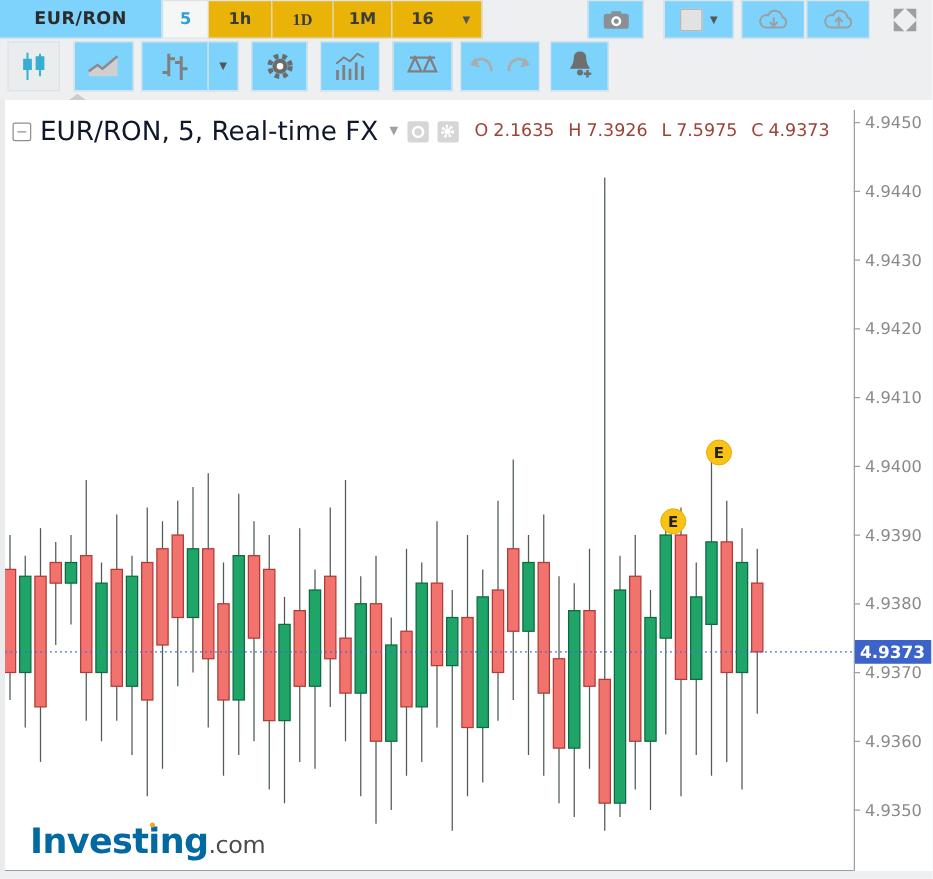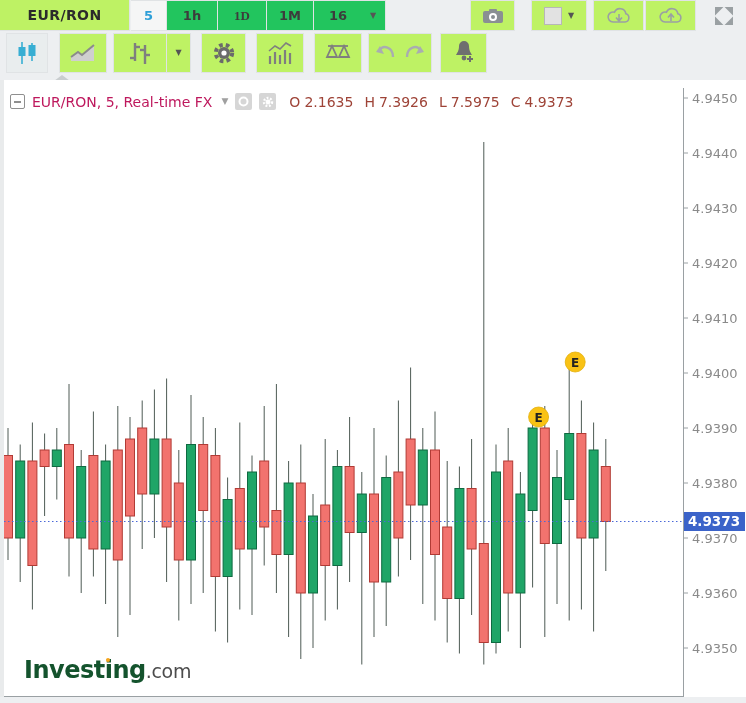--- a/index.html
+++ b/index.html
@@ -1,24 +1,24 @@
 <!DOCTYPE html>
 <html><head>
 <meta charset="utf-8">
 <style>
   * { margin:0; padding:0; box-sizing:border-box; }
   html,body { width:746px; height:703px; }
   body { font-family:"DejaVu Sans","Liberation Sans",sans-serif; background:#edeff1; position:relative; overflow:hidden; }
   .abs { position:absolute; }
 
   
-  .btn { background:#bef264; border:1px solid #e0e3e5; display:flex; align-items:center; justify-content:center; cursor:pointer; }
+  .btn { background:#7dd3fc; border:1px solid #e0e3e5; display:flex; align-items:center; justify-content:center; cursor:pointer; }
   #symbol-tab { left:0; top:0; width:130px; height:31px; font-weight:bold; font-size:14px; color:#2b2b2b; letter-spacing:.4px; border-left:none; border-top:none; }
   #tf-group { left:131px; top:0; height:31px; display:flex; }
-  .tf-btn { background:#22c55e; border:1px solid #e0e3e5; border-left:none; height:31px; display:flex; align-items:center; justify-content:center; font-size:13px; font-weight:bold; color:#3c3c3c; cursor:pointer; }
+  .tf-btn { background:#eab308; border:1px solid #e0e3e5; border-left:none; height:31px; display:flex; align-items:center; justify-content:center; font-size:13px; font-weight:bold; color:#3c3c3c; cursor:pointer; }
   .tf-btn.active { color:#2d9fd8; background:#f5f6f6; }
   .caret { font-size:8px; color:#555; line-height:1; }
   .icon-btn { height:31px; }
   svg.ic { display:block; }
 
   
   .tb { top:33px; height:40px; }
   .tb.selected { background:#e9edee; }
 
   
@@ -26,29 +26,29 @@
 
   
   #chart-pane { left:0; top:80px; width:746px; height:617px; background:#fff; }
   #left-strip { left:0; top:80px; width:4px; height:617px; background:#e9ebec; }
   #bottom-strip { left:0; top:697px; width:746px; height:6px; background:#edeff1; }
 
   
   #legend { left:10px; top:93px; display:flex; align-items:center; gap:7px; }
   #legend-collapse { width:15px; height:15px; border:1px solid #8f8f8f; border-radius:2px; position:relative; cursor:pointer; }
   #legend-collapse::after { content:""; position:absolute; left:3px; right:3px; top:6px; height:1.5px; background:#8f8f8f; }
-  #legend-title { font-size:14px; color:#be185d; }
+  #legend-title { font-size:21px; color:#0f172a; }
   #legend-caret { font-size:9px; color:#a0a0a0; margin-left:2px; }
   .mini-sq { width:17px; height:17px; background:#d6d6d6; border-radius:2px; display:flex; align-items:center; justify-content:center; cursor:pointer; }
   #legend-ohlc { display:flex; gap:11px; margin-left:6px; font-size:14px; color:#9e4337; }
   #legend-ohlc .pair { display:flex; gap:4px; }
 
   
   #watermark { left:24px; top:656px; display:flex; align-items:baseline; cursor:default; }
-  .brand { font-weight:bold; font-size:24px; color:#14532d; letter-spacing:-0.5px; }
+  .brand { font-weight:bold; font-size:28px; color:#0369a1; letter-spacing:-0.5px; }
   #brand-i { position:relative; }
   #brand-i::after { content:""; position:absolute; width:4.5px; height:4.5px; border-radius:50%; background:#f7a51b; left:1.2px; top:1.5px; }
   .tld { font-size:19px; color:#4c4c4c; letter-spacing:-0.3px; }
 </style>
 </head>
 <body>
 
 <div class="abs btn" id="symbol-tab">
   <span>EUR/RON</span>
 </div>

